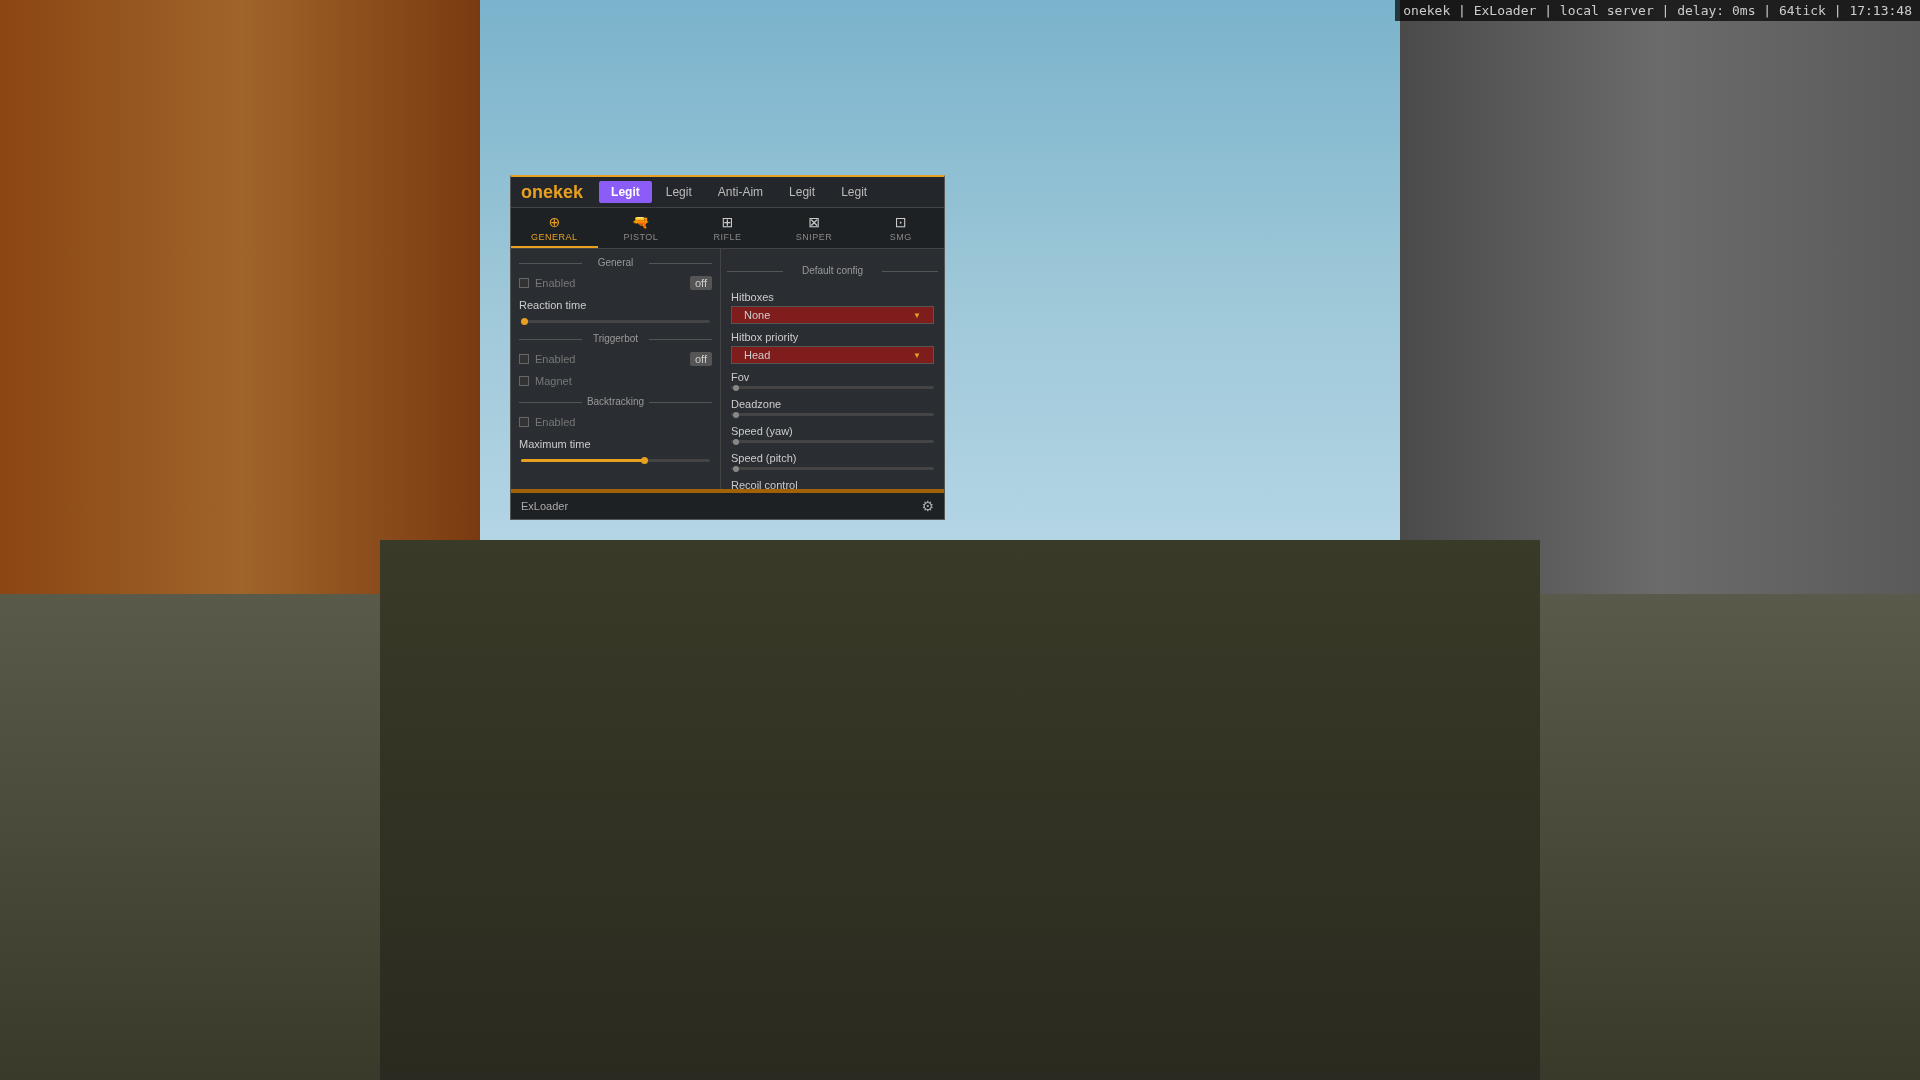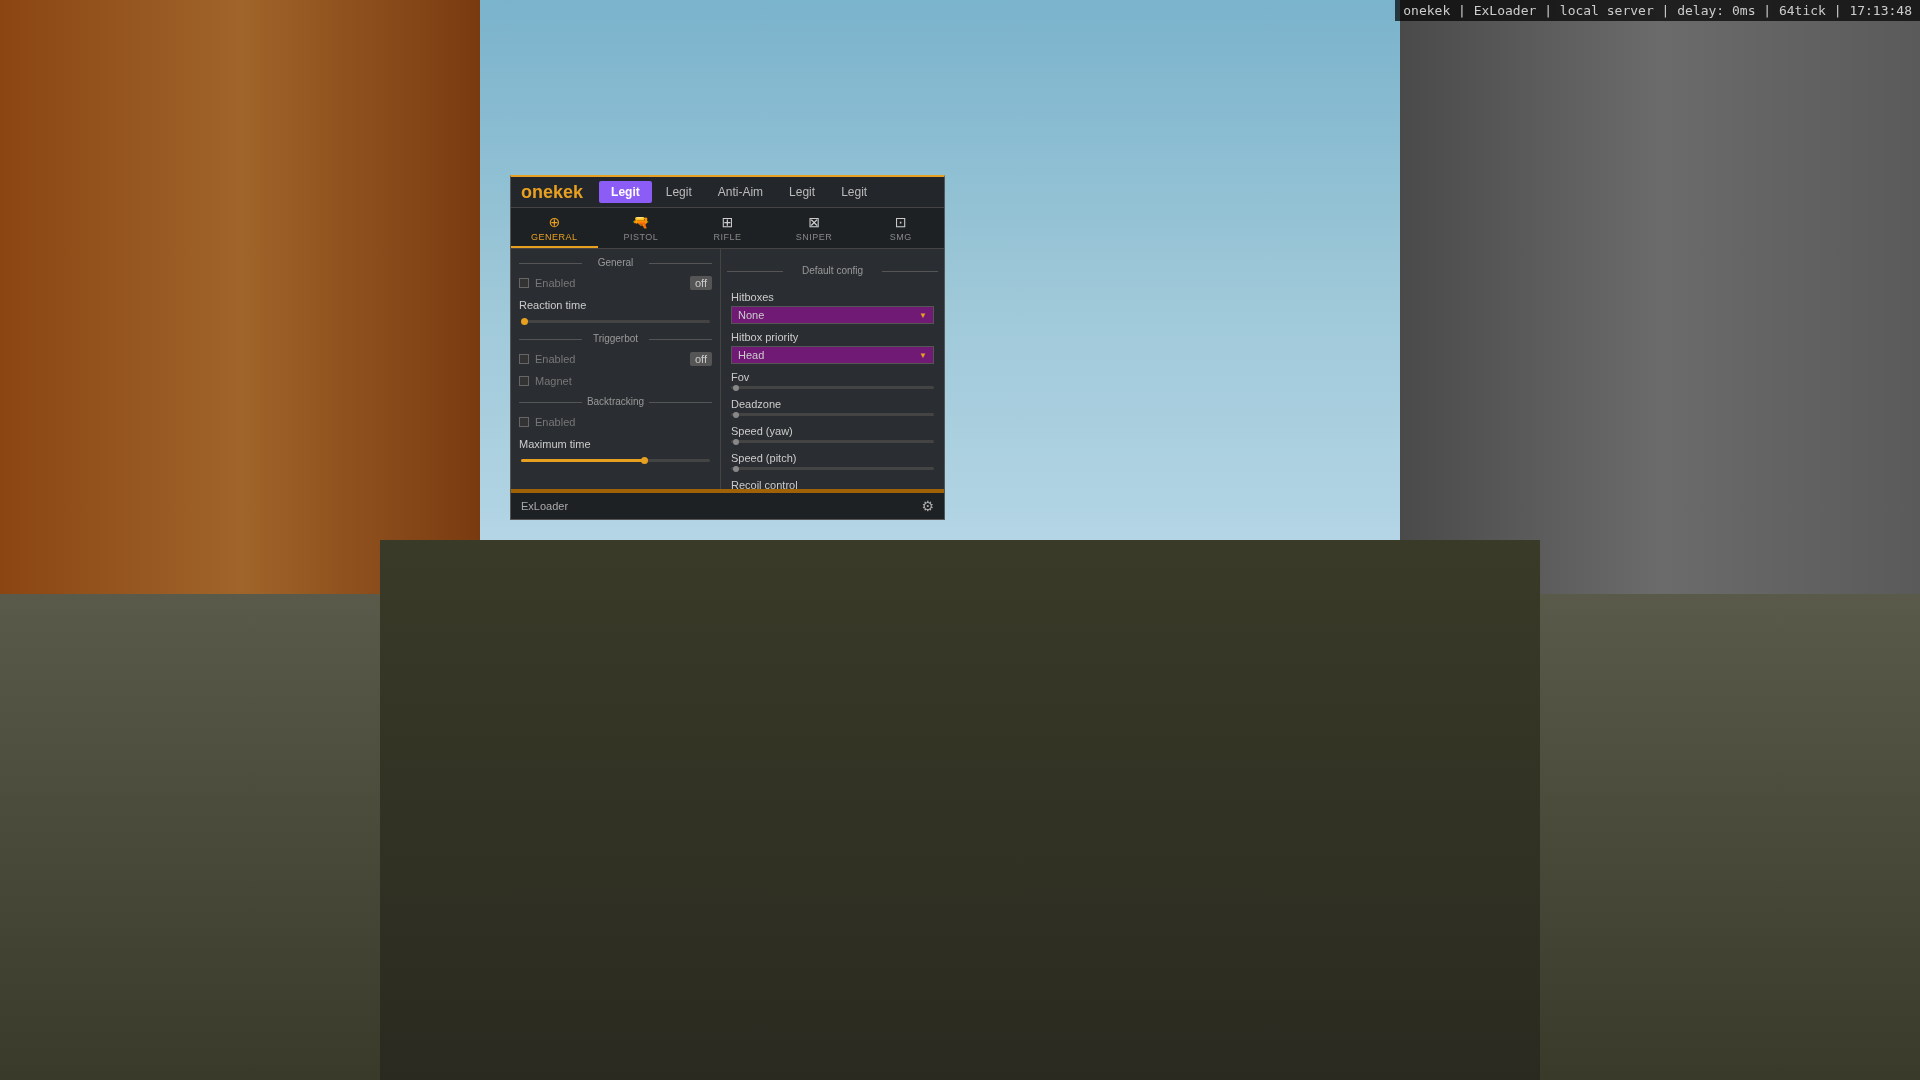--- a/index.html
+++ b/index.html
@@ -289,25 +289,25 @@
       padding: 3px 10px 1px;
     }
 
     .dropdown-row {
       padding: 2px 10px 4px;
       display: flex;
       align-items: center;
     }
 
     .dropdown-box {
-      background: #701a75;
+      background: #7f1d1d;
       border: 1px solid #555;
       color: #ccc;
       font-size: 11px;
-      padding: 2px 6px;
+      padding: 2px 12px;
       flex: 1;
       display: flex;
       align-items: center;
       justify-content: space-between;
       cursor: pointer;
     }
 
     .dropdown-arrow {
       color: #e8a020;
       font-size: 8px;

